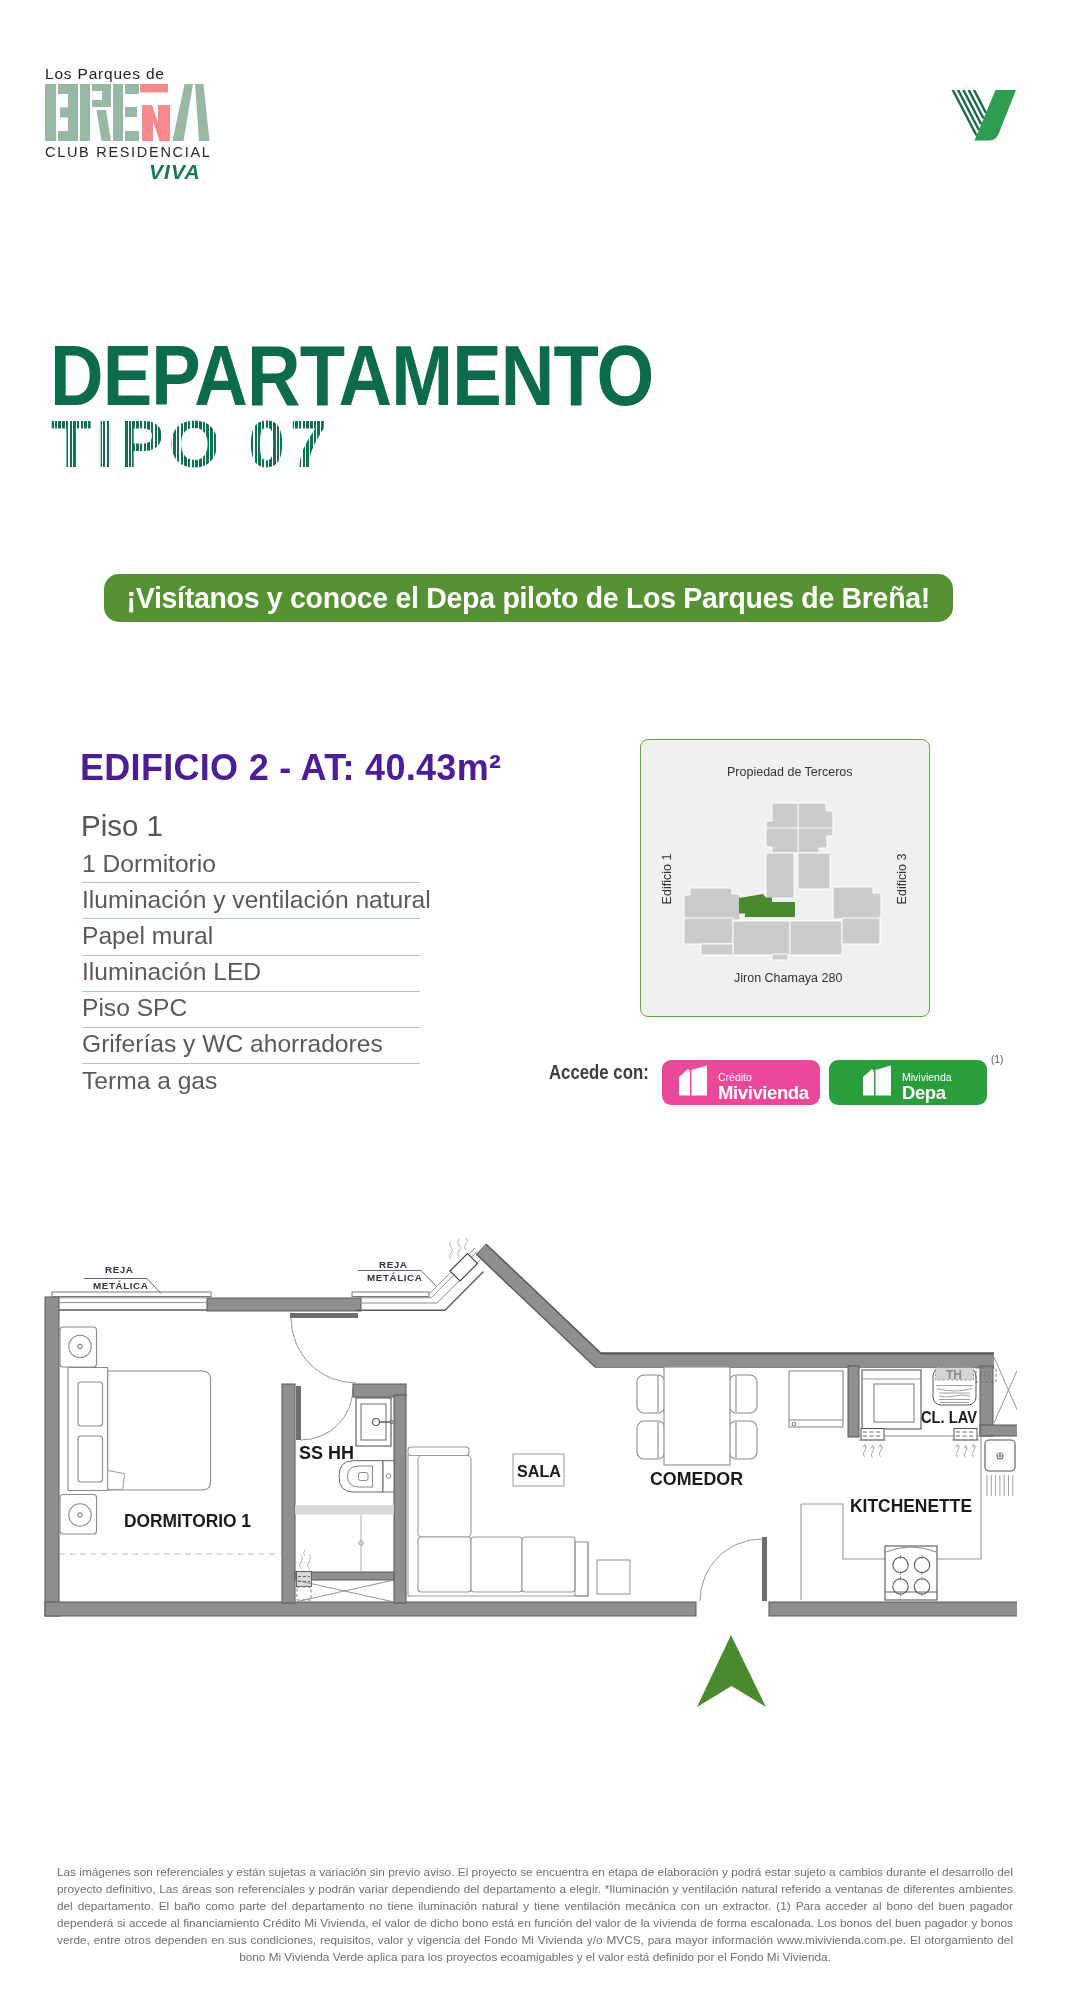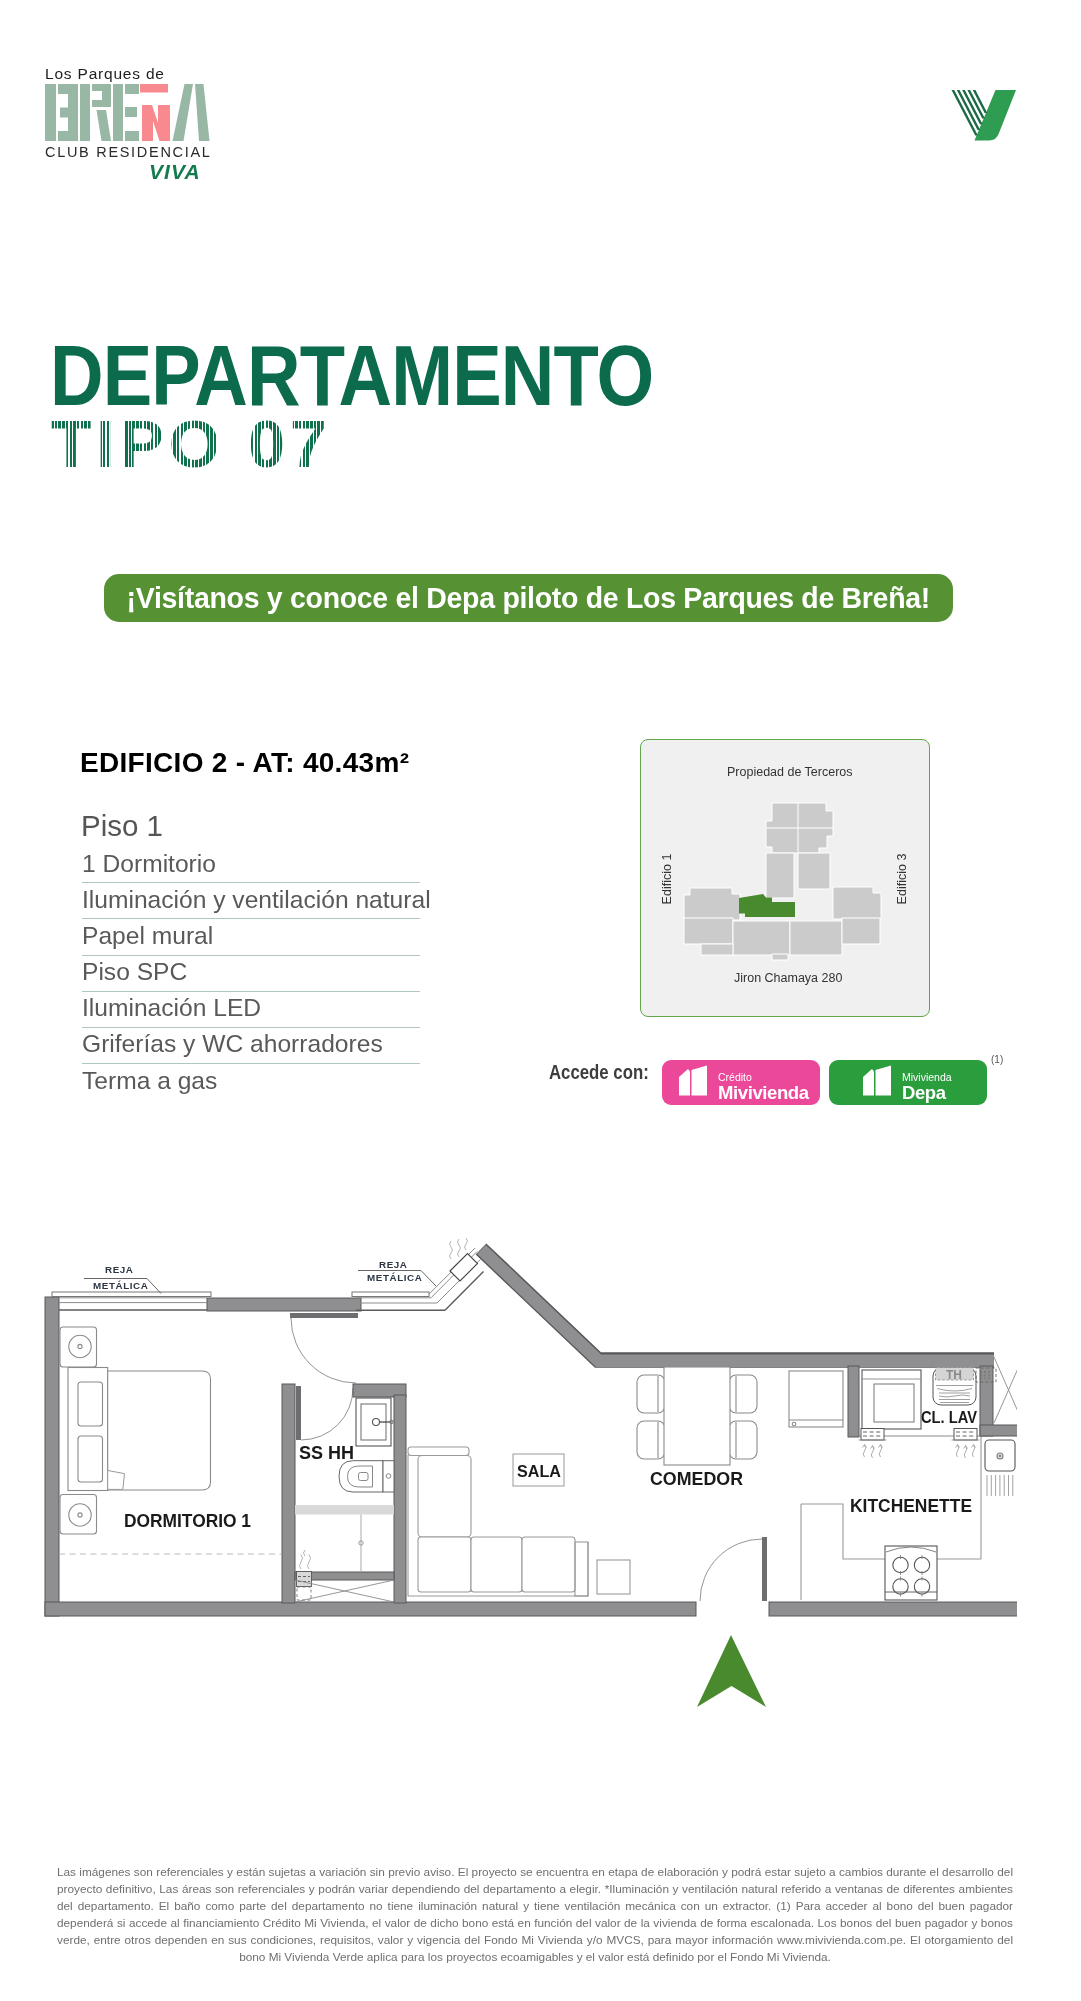--- a/index.html
+++ b/index.html
@@ -9,21 +9,21 @@
   #page { position:relative; width:1017px; height:2001px; background:#fff; overflow:hidden; }
   #title1 { left:50px; top:326px; font-size:86px; font-weight:bold; color:#0c6b4d;
             letter-spacing:-1px; transform:scaleX(0.862); transform-origin:left top; white-space:nowrap; }
   #title2 { left:51px; top:406px; font-size:66px; font-weight:bold; letter-spacing:5px;
             white-space:nowrap; color:transparent;
             background:repeating-linear-gradient(90deg,#10714d 0px,#10714d 2.5px,#ffffff 2.5px,#ffffff 3.7px);
             -webkit-background-clip:text; background-clip:text; }
   #banner { left:104px; top:574px; width:849px; height:48px; background:#569133; border-radius:15px;
             display:flex; align-items:center; justify-content:center; }
   #banner span { color:#fff; font-weight:bold; font-size:29.5px; letter-spacing:-0.3px; transform:scaleX(0.965); white-space:nowrap; }
-  #edif { left:80px; top:747px; font-size:28px; font-weight:bold; color:#000000; letter-spacing:0.3px; transform:scaleX(1.0); transform-origin:left top; white-space:nowrap;}
+  #edif { left:80px; top:747px; font-size:36px; font-weight:bold; color:#4c1d95; letter-spacing:0.3px; transform:scaleX(1.0); transform-origin:left top; white-space:nowrap;}
   #piso { left:81px; top:793px; font-size:29.5px; color:#555;margin-top:16px; }
   #features { left:82px; top:847px; width:338px; font-size:24.6px; color:#595959; }
   #features .f { border-bottom:1.6px solid #aec9ba; padding-top:2.5px; height:36.2px; white-space:nowrap; }
   #features .f:last-child { border-bottom:none; }
   #map { left:640px; top:739px; width:290px; height:278px; background:#f1f0f1; border:1.6px solid #63a54a; border-radius:8px; }
   #accede { left:549px; top:1061px; font-size:19.5px; font-weight:bold; color:#3d3d3d; transform:scaleX(0.86); transform-origin:left top; }
   #badgeblue { left:662px; top:1060px; width:158px; height:45px; background:#ec4899; border-radius:9px; }
   #badgegreen { left:829px; top:1060px; width:158px; height:45px; background:#2a9d3d; border-radius:9px; }
   .badge-ic { position:absolute; left:16px; top:4px; }
   .badge-t1 { position:absolute; left:56px; top:11px; font-size:10.5px; color:#fff; }
@@ -89,22 +89,22 @@
     </div>
 
 <div class="abs" id="edif">EDIFICIO 2 - AT: 40.43m²</div>
 
 <div class="abs" id="piso">Piso 1</div>
 
 <div class="abs" id="features">
   <div class="f">1 Dormitorio</div>
   <div class="f">Iluminación y ventilación natural</div>
   <div class="f">Papel mural</div>
+  <div class="f">Iluminación LED</div>
   <div class="f">Piso SPC</div>
-  <div class="f">Iluminación LED</div>
   <div class="f">Griferías y WC ahorradores</div>
   <div class="f">Terma a gas</div>
 </div>
 
 <div class="abs" id="map">
 
   <svg style="position:absolute; left:0; top:0;" width="287" height="275" viewBox="640 739 287 275">
     <g fill="#cbcbcb" stroke="#ffffff" stroke-width="1">
 
       <path d="M771,802 h54 v8 h7 v25 h-6 v12 h-8 v5 h-47 v-6 h-6 v-26 h6 z"></path>

